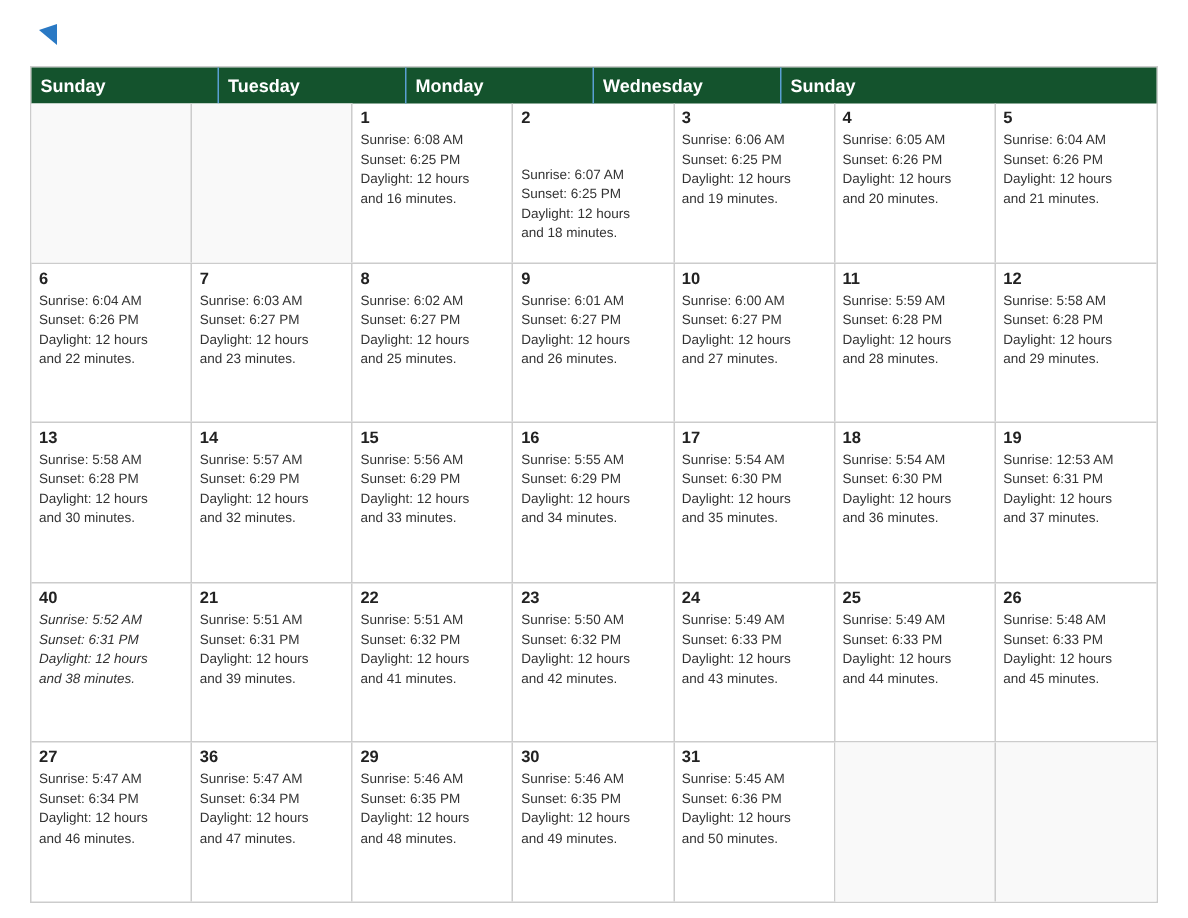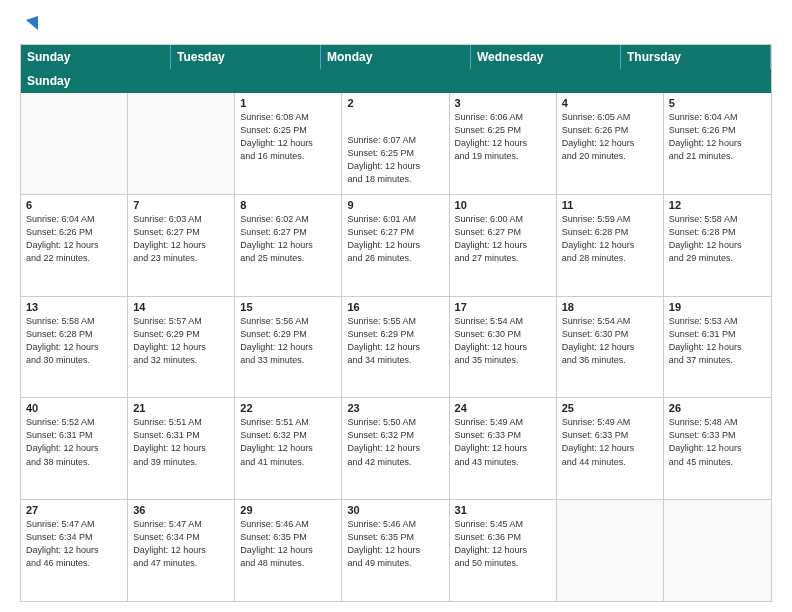--- a/index.html
+++ b/index.html
@@ -52,22 +52,22 @@
       margin-top: 2px;
     }
     .calendar {
       flex: 1;
       display: flex;
       flex-direction: column;
       border: 1px solid #ccc;
     }
     .cal-header {
       display: grid;
-      grid-template-columns: repeat(5, 1fr);
-      background: #0f766e;
+      grid-template-columns: repeat(6, 1fr);
+      background: #14532d;
     }
     .cal-header-cell {
       color: #fff;
       font-size: 12px;
       font-weight: bold;
       padding: 5px 6px;
       text-align: left;
       border-right: 1px solid #5a9fd4;
     }
     .cal-header-cell:last-child {
@@ -134,21 +134,20 @@
       <div class="title-sub"></div>
     </div>
   </div>
 
   <div class="calendar">
     <div class="cal-header" id="cal-header">
         <div class="cal-header-cell">Sunday</div>
         <div class="cal-header-cell">Tuesday</div>
         <div class="cal-header-cell">Monday</div>
         <div class="cal-header-cell">Wednesday</div>
-        <div class="cal-header-cell">Thursday</div>
         <div class="cal-header-cell">Sunday</div>
       </div>
     <div class="cal-body" id="cal-body">
         <div class="cal-row">
           <div class="cal-cell empty"></div>
           <div class="cal-cell empty"></div>
           <div class="cal-cell">
             <span class="day-num">1</span>
             <div class="day-info" style="white-space: pre-line;">Sunrise: 6:08 AM
 Sunset: 6:25 PM
@@ -273,30 +272,30 @@
           </div>
           <div class="cal-cell">
             <span class="day-num">18</span>
             <div class="day-info" style="white-space: pre-line;">Sunrise: 5:54 AM
 Sunset: 6:30 PM
 Daylight: 12 hours
 and 36 minutes.</div>
           </div>
           <div class="cal-cell">
             <span class="day-num">19</span>
-            <div class="day-info" style="white-space: pre-line;">Sunrise: 5:53 AM
+            <div class="day-info" style="white-space: pre-line;">Sunrise: 12:53 AM
 Sunset: 6:31 PM
 Daylight: 12 hours
 and 37 minutes.</div>
           </div>
         </div>
         <div class="cal-row">
           <div class="cal-cell">
             <span class="day-num">40</span>
-            <div class="day-info" style="white-space: pre-line;">Sunrise: 5:52 AM
+            <div class="day-info" style="white-space: pre-line; font-style: italic;">Sunrise: 5:52 AM
 Sunset: 6:31 PM
 Daylight: 12 hours
 and 38 minutes.</div>
           </div>
           <div class="cal-cell">
             <span class="day-num">21</span>
             <div class="day-info" style="white-space: pre-line;">Sunrise: 5:51 AM
 Sunset: 6:31 PM
 Daylight: 12 hours
 and 39 minutes.</div>

